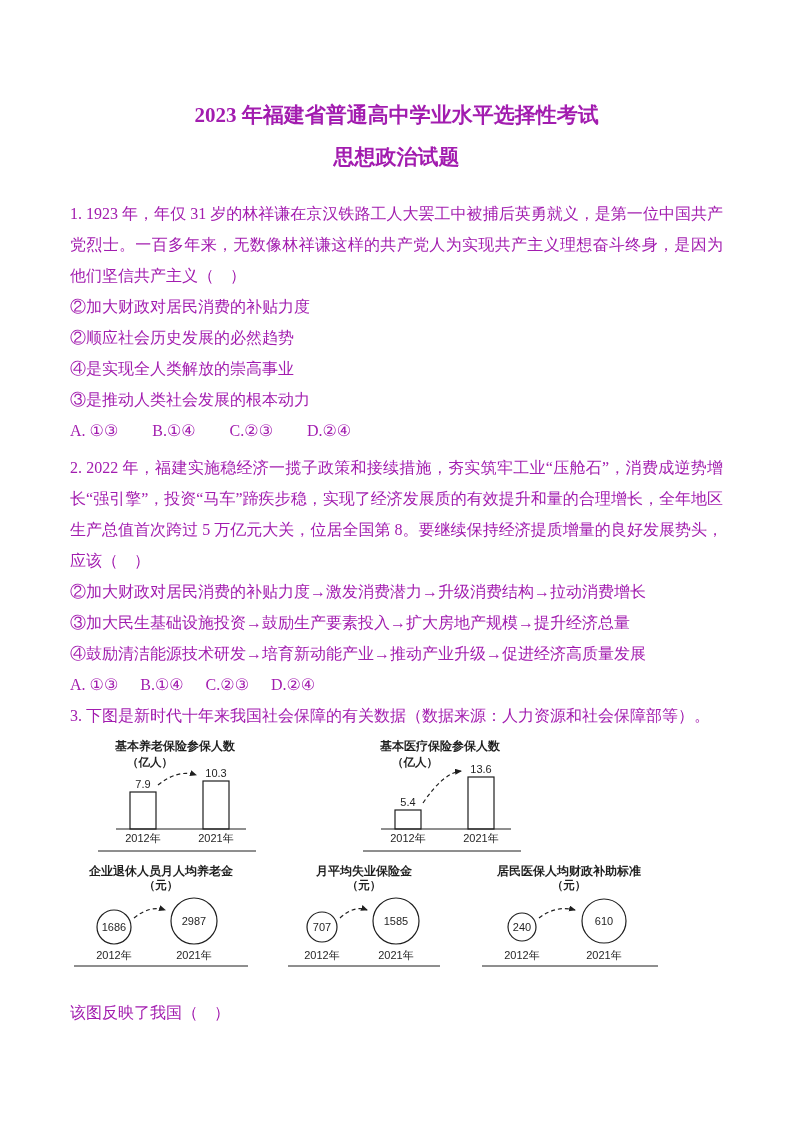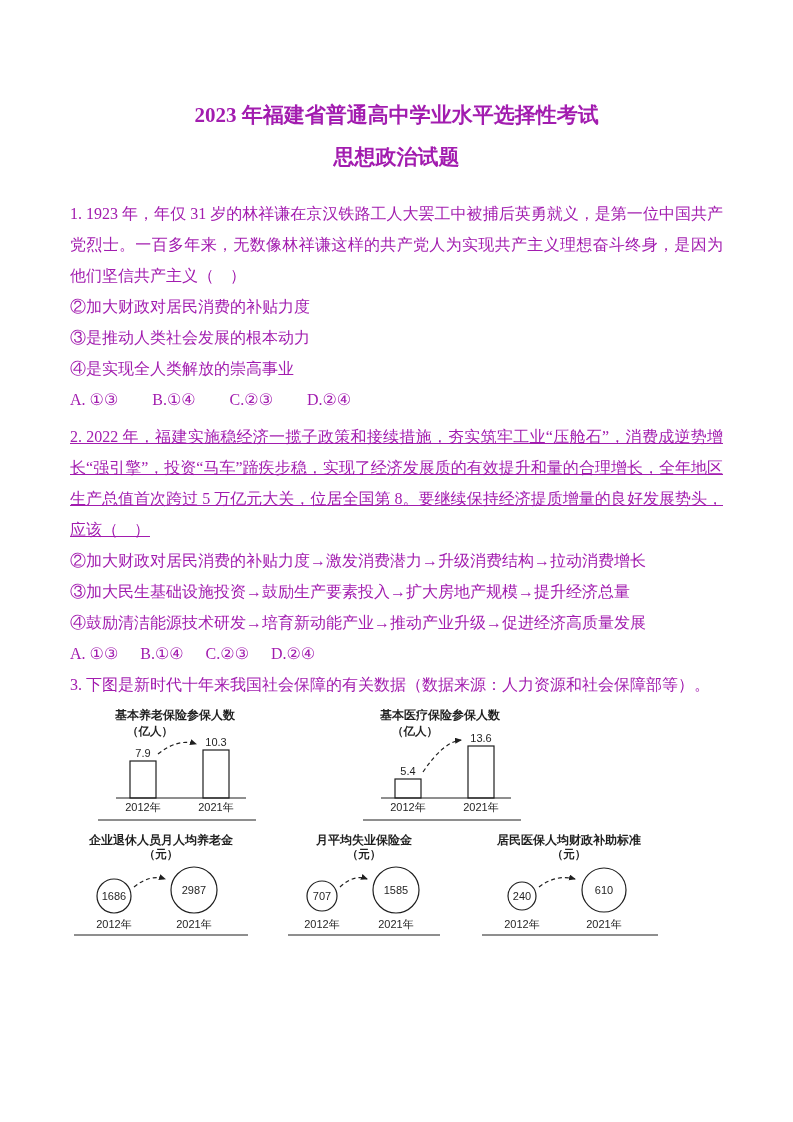--- a/index.html
+++ b/index.html
@@ -8,21 +8,21 @@
     box-sizing:border-box;padding:100px 70px 0 70px;position:relative;
     font-family:"Liberation Serif","DejaVu Serif",serif;color:#a21caf;
   }
   .title,.subtitle{
     text-align:center;font-size:21px;font-weight:bold;line-height:30px;margin:0;
   }
   .title{margin-bottom:12px;}
   .subtitle{margin-bottom:26px;}
   p{margin:0;font-size:16px;line-height:31px;}
   .stem{text-align:justify;}
-  .q2{margin-top:6px;text-decoration:underline;}
+  .q2{margin-top:6px;}
   .choices span{margin-right:34px;}
   .choices.tight span{margin-right:22px;}
   figure.fig{margin:6px 0 0 0;padding:0;}
   .fig-row{display:flex;align-items:flex-start;}
   .fig-row-top{gap:55px;}
   .fig-row-bottom{gap:32px;margin-top:8px;}
   .chart text{fill:#1f1f1f;font-family:"Liberation Sans","DejaVu Sans",sans-serif;}
   .c-title{font-size:12px;font-weight:bold;text-anchor:middle;}
   .c-unit{font-size:11.5px;font-weight:bold;text-anchor:middle;}
   .c-val{font-size:11px;text-anchor:middle;}
@@ -36,22 +36,23 @@
 </head>
 <body>
 
 <div class="page">
 
   <h1 class="title">2023 年福建省普通高中学业水平选择性考试</h1>
   <h2 class="subtitle">思想政治试题</h2>
 
   <p class="stem">1. 1923 年，年仅 31 岁的林祥谦在京汉铁路工人大罢工中被捕后英勇就义，是第一位中国共产党烈士。一百多年来，无数像林祥谦这样的共产党人为实现共产主义理想奋斗终身，是因为他们坚信共产主义（　）</p>
   <p>②加大财政对居民消费的补贴力度</p>
+  <p>②顺应社会历史发展的必然趋势</p>
+  <p>④是实现全人类解放的崇高事业</p>
   <p>③是推动人类社会发展的根本动力</p>
-  <p>④是实现全人类解放的崇高事业</p>
   <p class="choices">
     <span>A. ①③</span><span>B.①④</span><span>C.②③</span><span>D.②④</span>
   </p>
 
   <p class="stem q2">2. 2022 年，福建实施稳经济一揽子政策和接续措施，夯实筑牢工业“压舱石”，消费成逆势增长“强引擎”，投资“马车”蹄疾步稳，实现了经济发展质的有效提升和量的合理增长，全年地区生产总值首次跨过 5 万亿元大关，位居全国第 8。要继续保持经济提质增量的良好发展势头，应该（　）</p>
   <p>②加大财政对居民消费的补贴力度→激发消费潜力→升级消费结构→拉动消费增长</p>
   <p>③加大民生基础设施投资→鼓励生产要素投入→扩大房地产规模→提升经济总量</p>
   <p>④鼓励清洁能源技术研发→培育新动能产业→推动产业升级→促进经济高质量发展</p>
   <p class="choices tight">
     <span>A. ①③</span><span>B.①④</span><span>C.②③</span><span>D.②④</span>
@@ -152,14 +153,15 @@
         <circle cx="128" cy="58" r="22" class="c-circ"></circle>
         <text x="128" y="62" class="c-val">610</text>
         <path d="M63,55 Q80,42 99,47" class="c-dash" marker-end="url(#ah5)"></path>
         <text x="46" y="96" class="c-cat">2012年</text>
         <text x="128" y="96" class="c-cat">2021年</text>
         <line x1="6" y1="103" x2="182" y2="103" class="c-line"></line>
       </svg>
     </div>
   </figure>
 
+  <p class="tail">该图反映了我国（　）</p>
 
 </div>
 
 </body></html>

